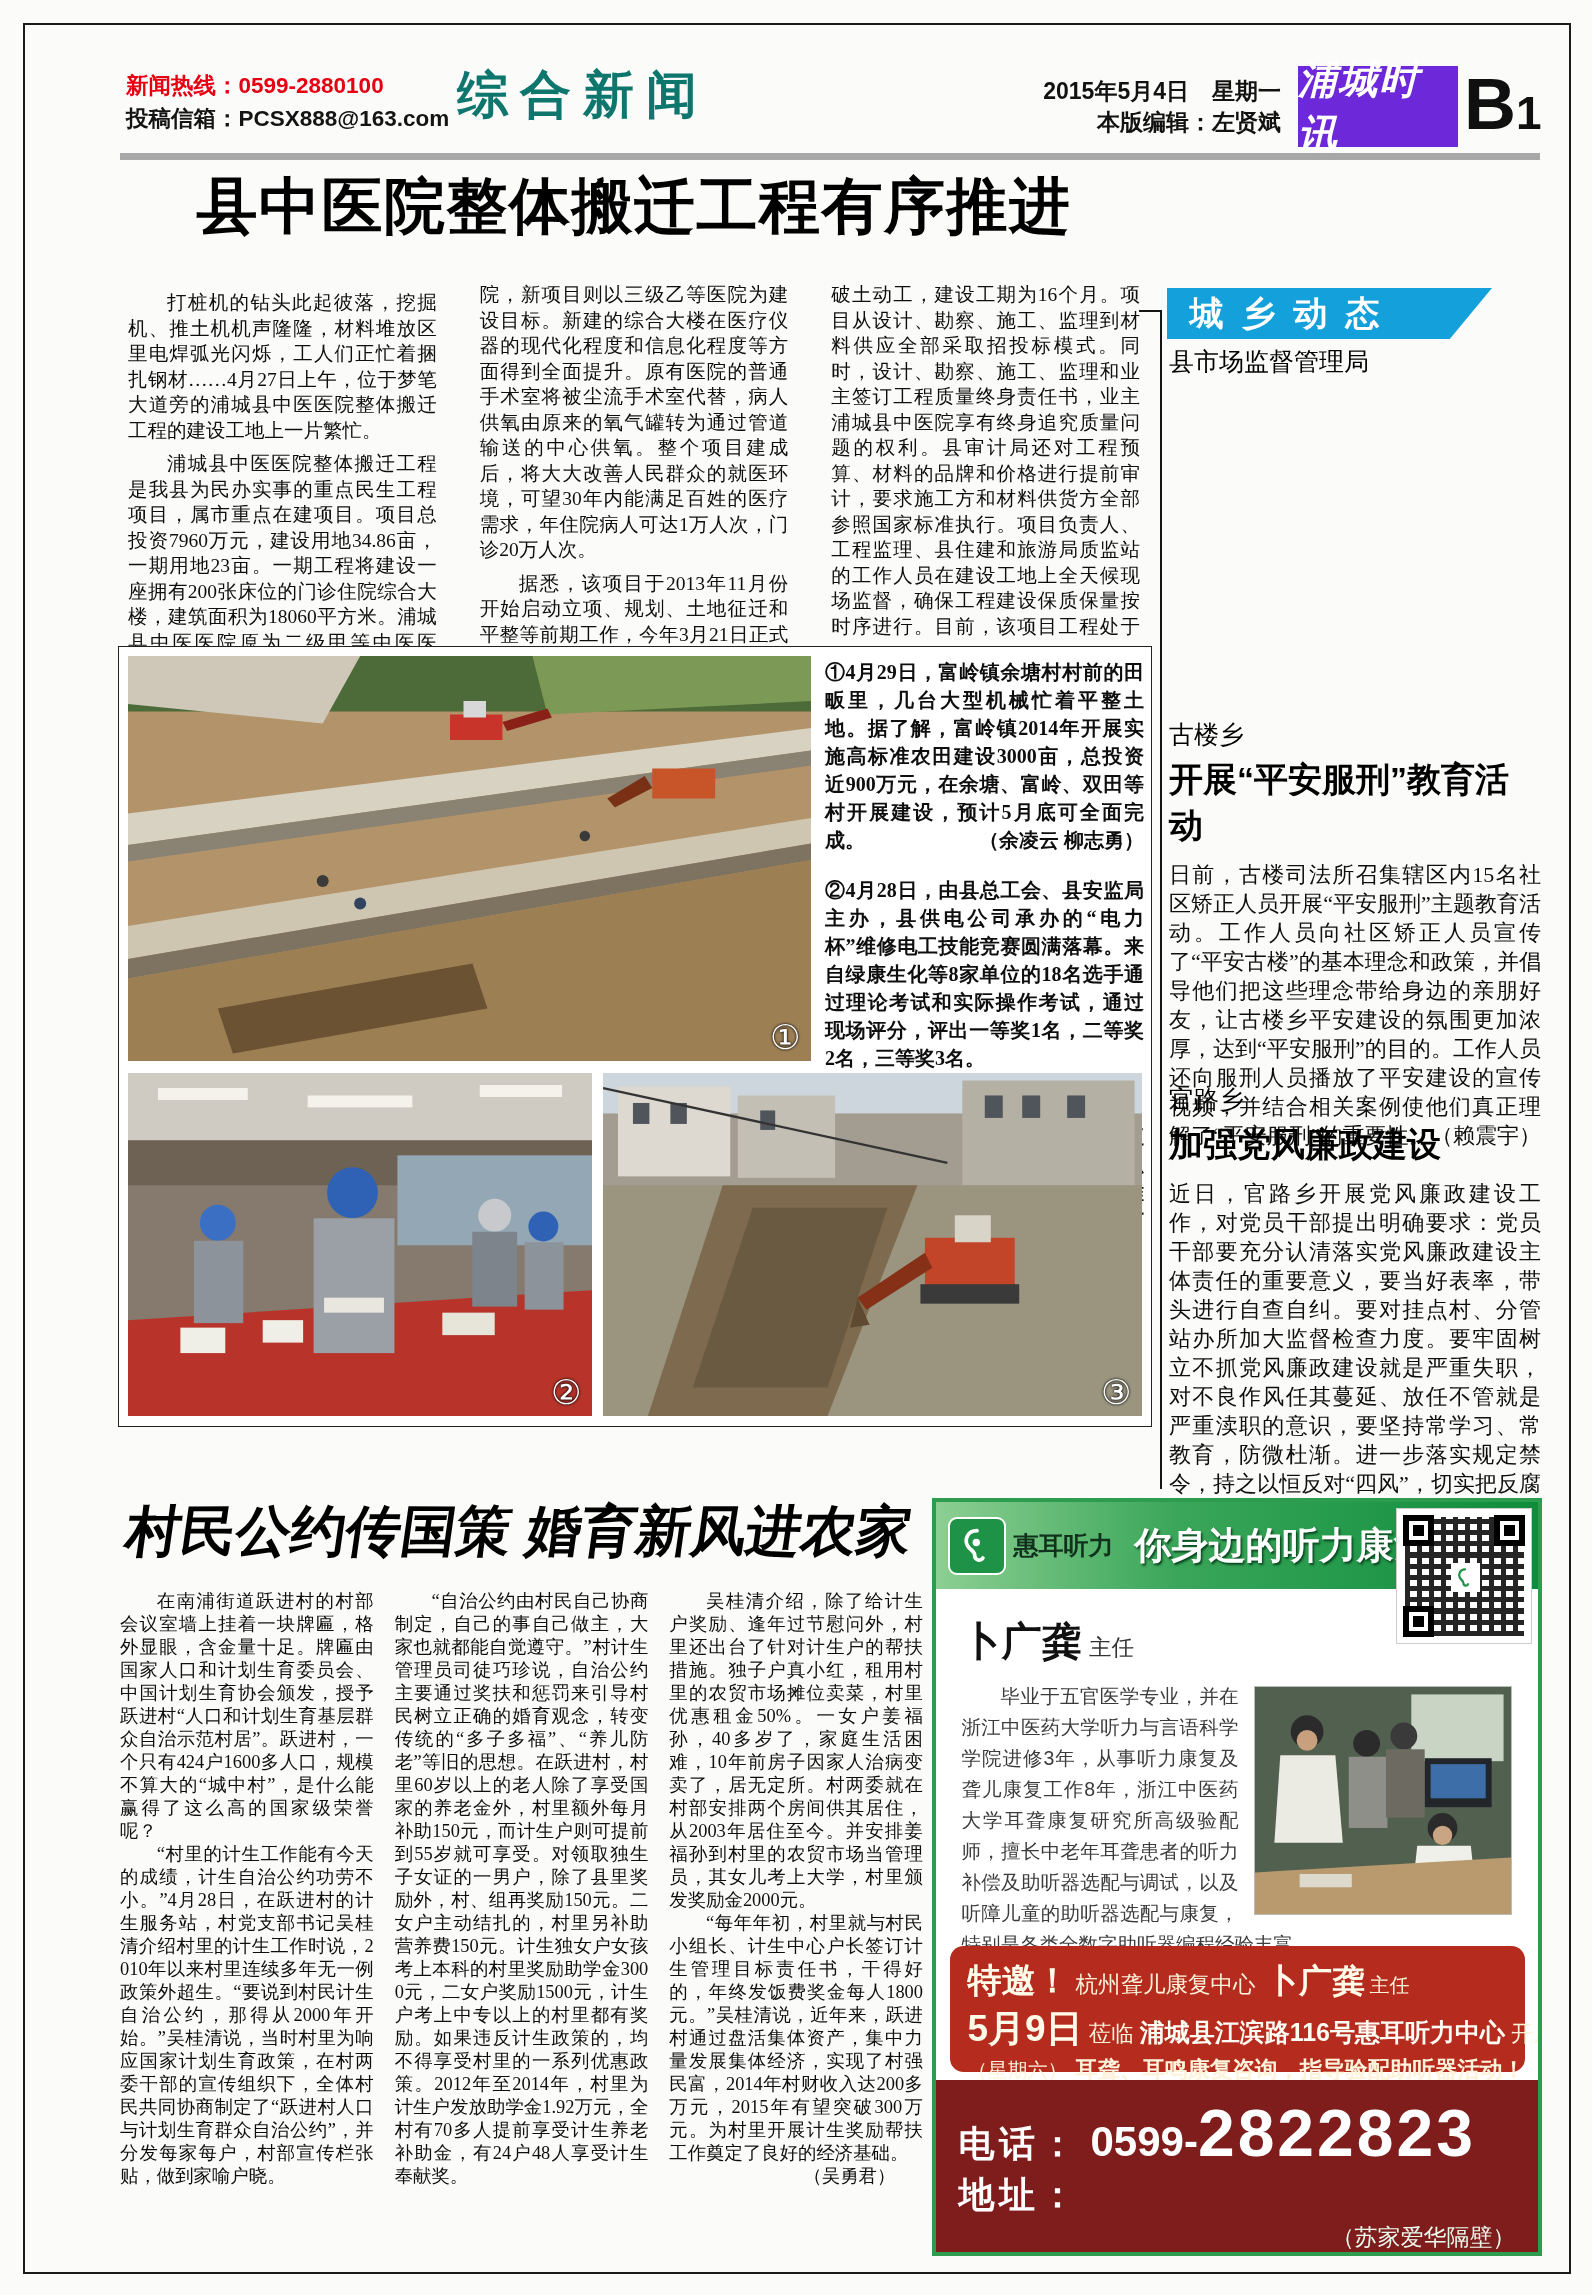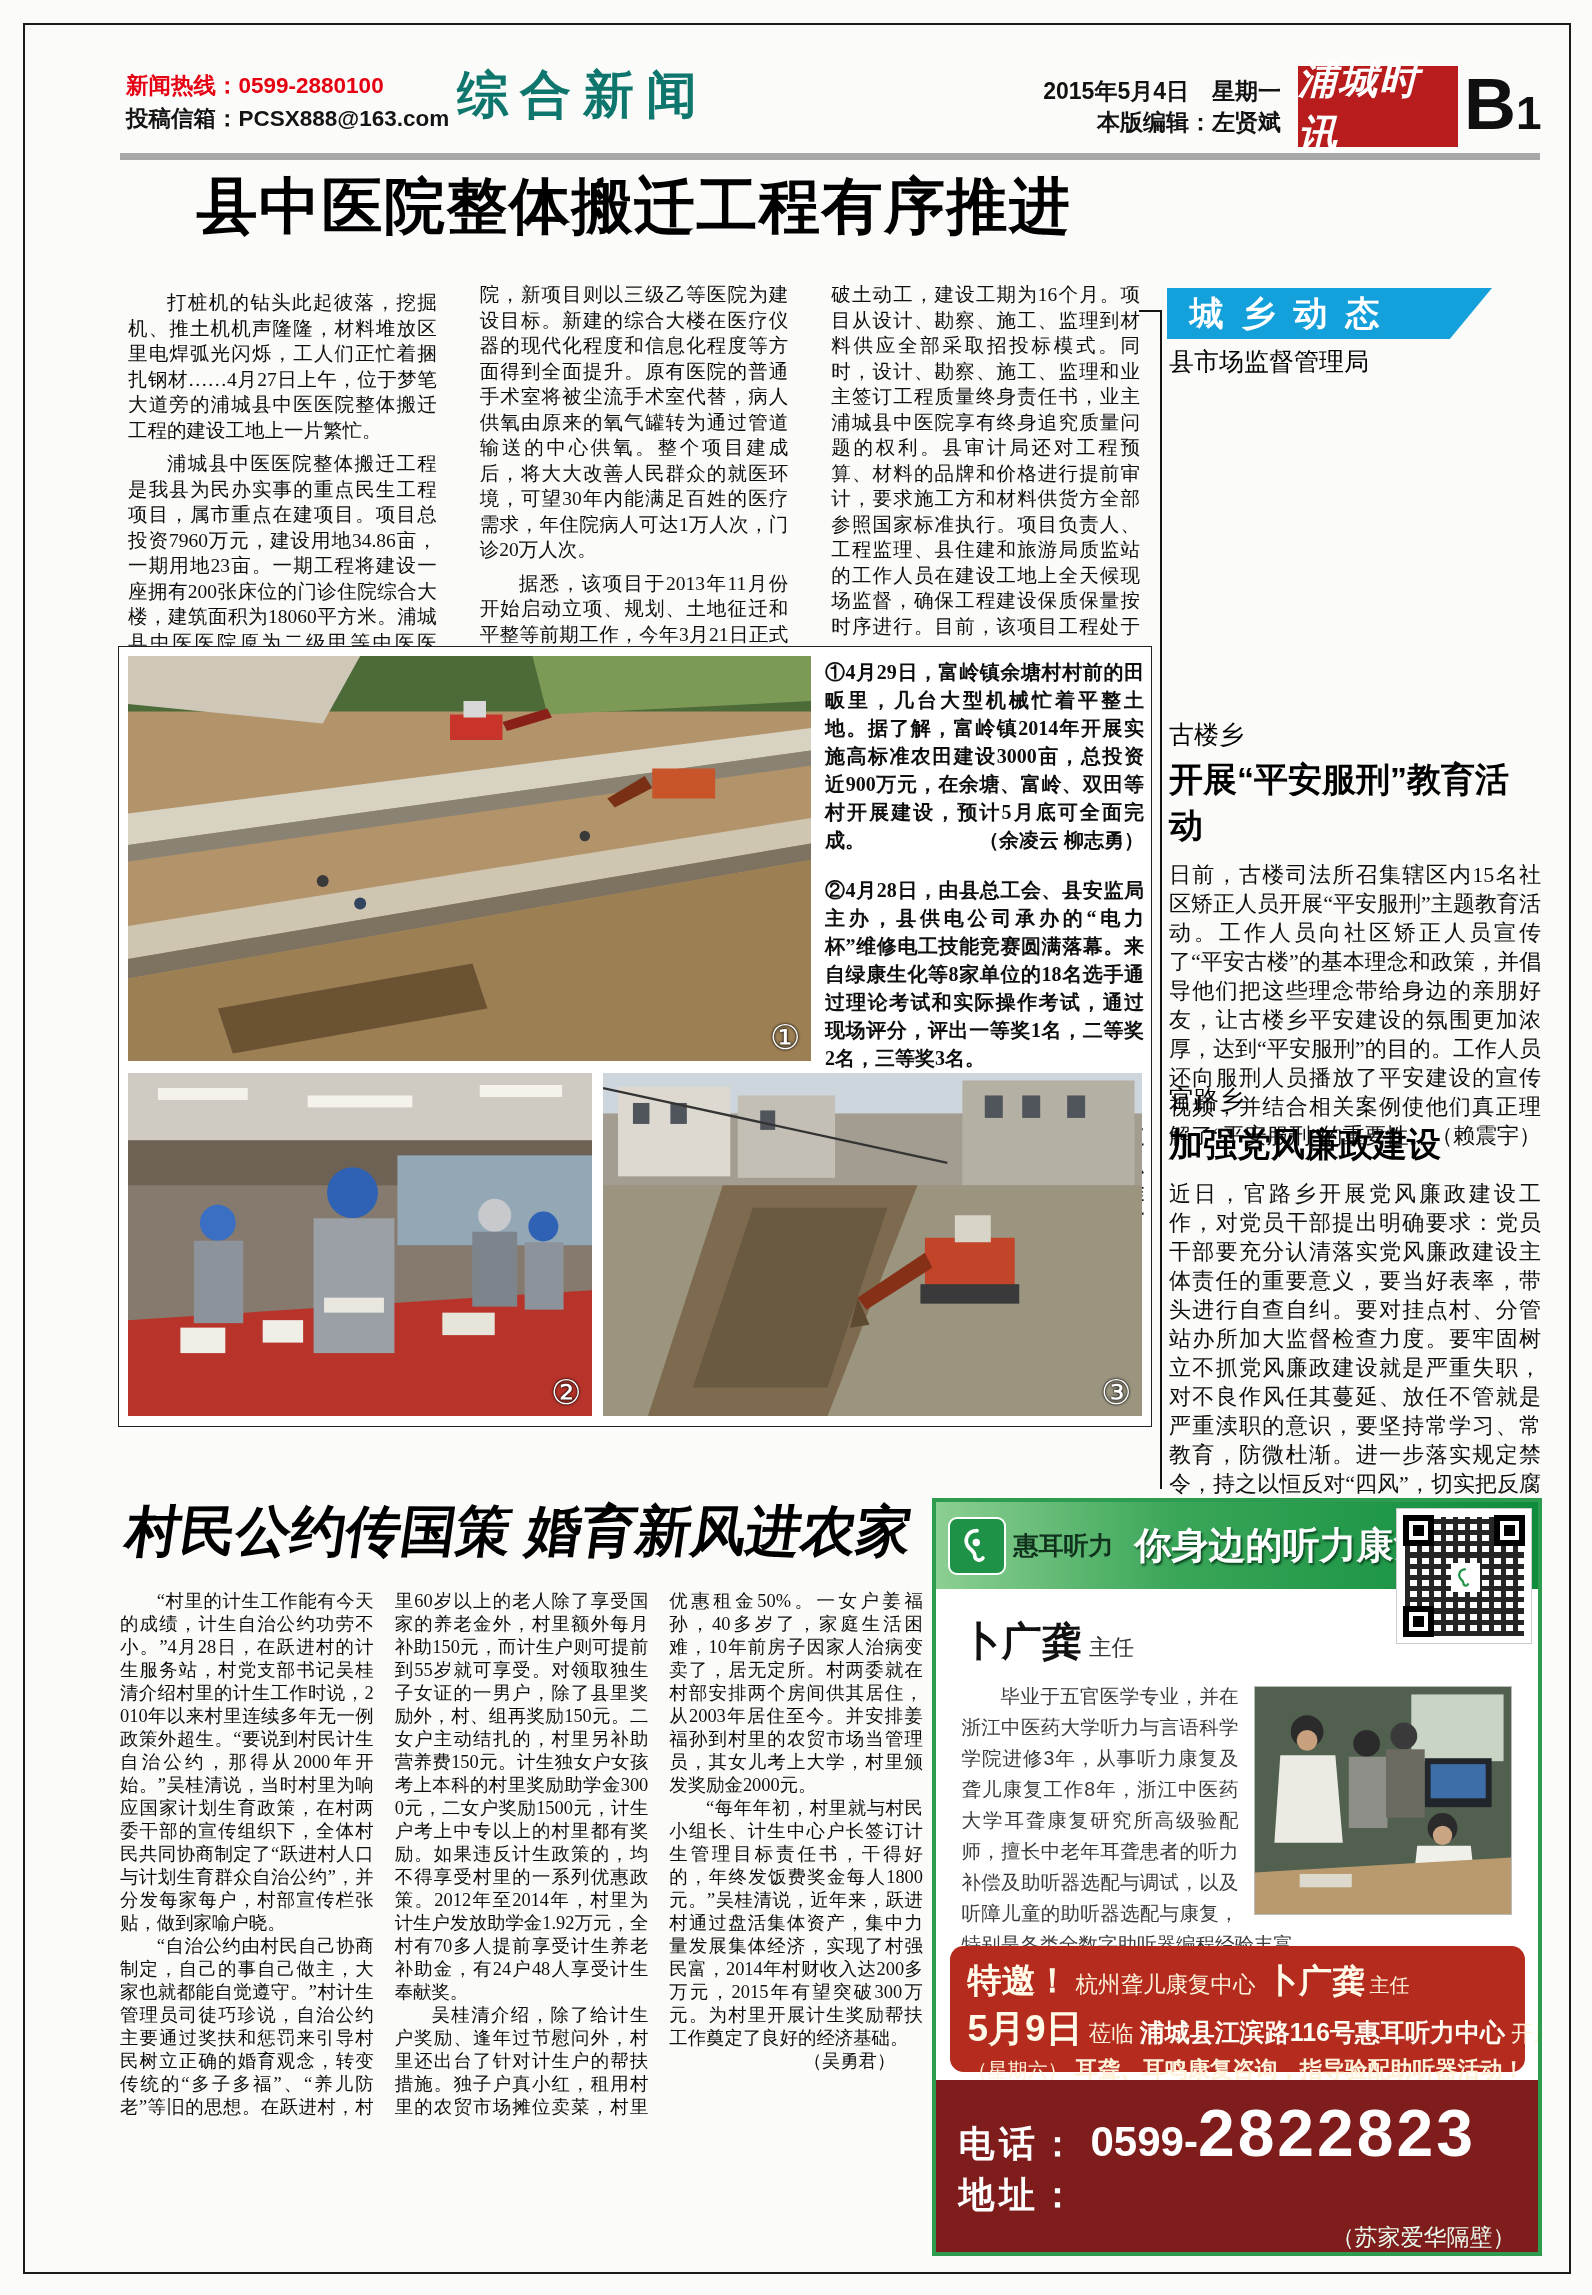--- a/index.html
+++ b/index.html
@@ -15,21 +15,21 @@
   
   .hotline{left:126px;top:70px;font-family:"Liberation Sans","DejaVu Sans",sans-serif;
     font-weight:bold;font-size:22.5px;color:#e50012;}
   .email{left:126px;top:103px;font-family:"Liberation Sans","DejaVu Sans",sans-serif;
     font-weight:bold;font-size:22.5px;color:#141414;}
   .section-title{left:457px;top:61px;font-size:51px;font-weight:bold;color:#0f766e;
     letter-spacing:12px;}
   .date-block{left:1026px;top:76px;width:255px;text-align:right;
     font-family:"Liberation Sans","DejaVu Sans",sans-serif;font-weight:bold;
     font-size:23px;line-height:31px;color:#121212;}
-  .paper-logo{left:1298px;top:66px;width:160px;height:81px;background:#b91c1c;
+  .paper-logo{left:1298px;top:66px;width:160px;height:81px;background:#6d28d9;
     color:#fff;display:flex;align-items:center;justify-content:center;
     font-size:39px;font-weight:bold;font-style:italic;letter-spacing:1.5px;}
   .page-no{left:1464px;top:63px;font-family:"Liberation Sans","DejaVu Sans",sans-serif;
     font-weight:bold;color:#101010;}
   .page-no .b{font-size:72px;line-height:82px;}
   .page-no .n{font-size:46px;}
   .gray-rule{left:120px;top:153px;width:1420px;height:6.7px;background:#a7a7a7;}
 
   
   .lead-headline{left:120px;top:166px;width:1028px;text-align:center;
@@ -271,20 +271,21 @@
 </div>
 
 <div class="sb-article sb-a3">
   <div class="kicker">官路乡</div>
   <div class="sb-headline">加强党风廉政建设</div>
   <p class="sb-body"><span class="txt">近日，官路乡开展党风廉政建设工作，对党员干部提出明确要求：党员干部要充分认清落实党风廉政建设主体责任的重要意义，要当好表率，带头进行自查自纠。要对挂点村、分管站办所加大监督检查力度。要牢固树立不抓党风廉政建设就是严重失职，对不良作风任其蔓延、放任不管就是严重渎职的意识，要坚持常学习、常教育，防微杜渐。进一步落实规定禁令，持之以恒反对“四风”，切实把反腐倡廉各项工作任务落到实处。</span><span class="sb-byline">（祖 琦）</span></p>
 </div>
 
 <div class="abs v-headline">村民公约传国策 婚育新风进农家</div>
 <div class="abs v-body">
+  <p>在南浦街道跃进村的村部会议室墙上挂着一块牌匾，格外显眼，含金量十足。牌匾由国家人口和计划生育委员会、中国计划生育协会颁发，授予跃进村“人口和计划生育基层群众自治示范村居”。跃进村，一个只有424户1600多人口，规模不算大的“城中村”，是什么能赢得了这么高的国家级荣誉呢？</p>
   <p>“村里的计生工作能有今天的成绩，计生自治公约功劳不小。”4月28日，在跃进村的计生服务站，村党支部书记吴桂清介绍村里的计生工作时说，2010年以来村里连续多年无一例政策外超生。“要说到村民计生自治公约，那得从2000年开始。”吴桂清说，当时村里为响应国家计划生育政策，在村两委干部的宣传组织下，全体村民共同协商制定了“跃进村人口与计划生育群众自治公约”，并分发每家每户，村部宣传栏张贴，做到家喻户晓。</p>
   <p>“自治公约由村民自己协商制定，自己的事自己做主，大家也就都能自觉遵守。”村计生管理员司徒巧珍说，自治公约主要通过奖扶和惩罚来引导村民树立正确的婚育观念，转变传统的“多子多福”、“养儿防老”等旧的思想。在跃进村，村里60岁以上的老人除了享受国家的养老金外，村里额外每月补助150元，而计生户则可提前到55岁就可享受。对领取独生子女证的一男户，除了县里奖励外，村、组再奖励150元。二女户主动结扎的，村里另补助营养费150元。计生独女户女孩考上本科的村里奖励助学金3000元，二女户奖励1500元，计生户考上中专以上的村里都有奖励。如果违反计生政策的，均不得享受村里的一系列优惠政策。2012年至2014年，村里为计生户发放助学金1.92万元，全村有70多人提前享受计生养老补助金，有24户48人享受计生奉献奖。</p>
   <p>吴桂清介绍，除了给计生户奖励、逢年过节慰问外，村里还出台了针对计生户的帮扶措施。独子户真小红，租用村里的农贸市场摊位卖菜，村里优惠租金50%。一女户姜福孙，40多岁了，家庭生活困难，10年前房子因家人治病变卖了，居无定所。村两委就在村部安排两个房间供其居住，从2003年居住至今。并安排姜福孙到村里的农贸市场当管理员，其女儿考上大学，村里颁发奖励金2000元。</p>
   <p>“每年年初，村里就与村民小组长、计生中心户长签订计生管理目标责任书，干得好的，年终发饭费奖金每人1800元。”吴桂清说，近年来，跃进村通过盘活集体资产，集中力量发展集体经济，实现了村强民富，2014年村财收入达200多万元，2015年有望突破300万元。为村里开展计生奖励帮扶工作奠定了良好的经济基础。</p>
   <p class="v-byline">（吴勇君）</p>
 </div>
 
 <div class="abs ad">
   <div class="ad-banner">
     <div class="ad-logo">

